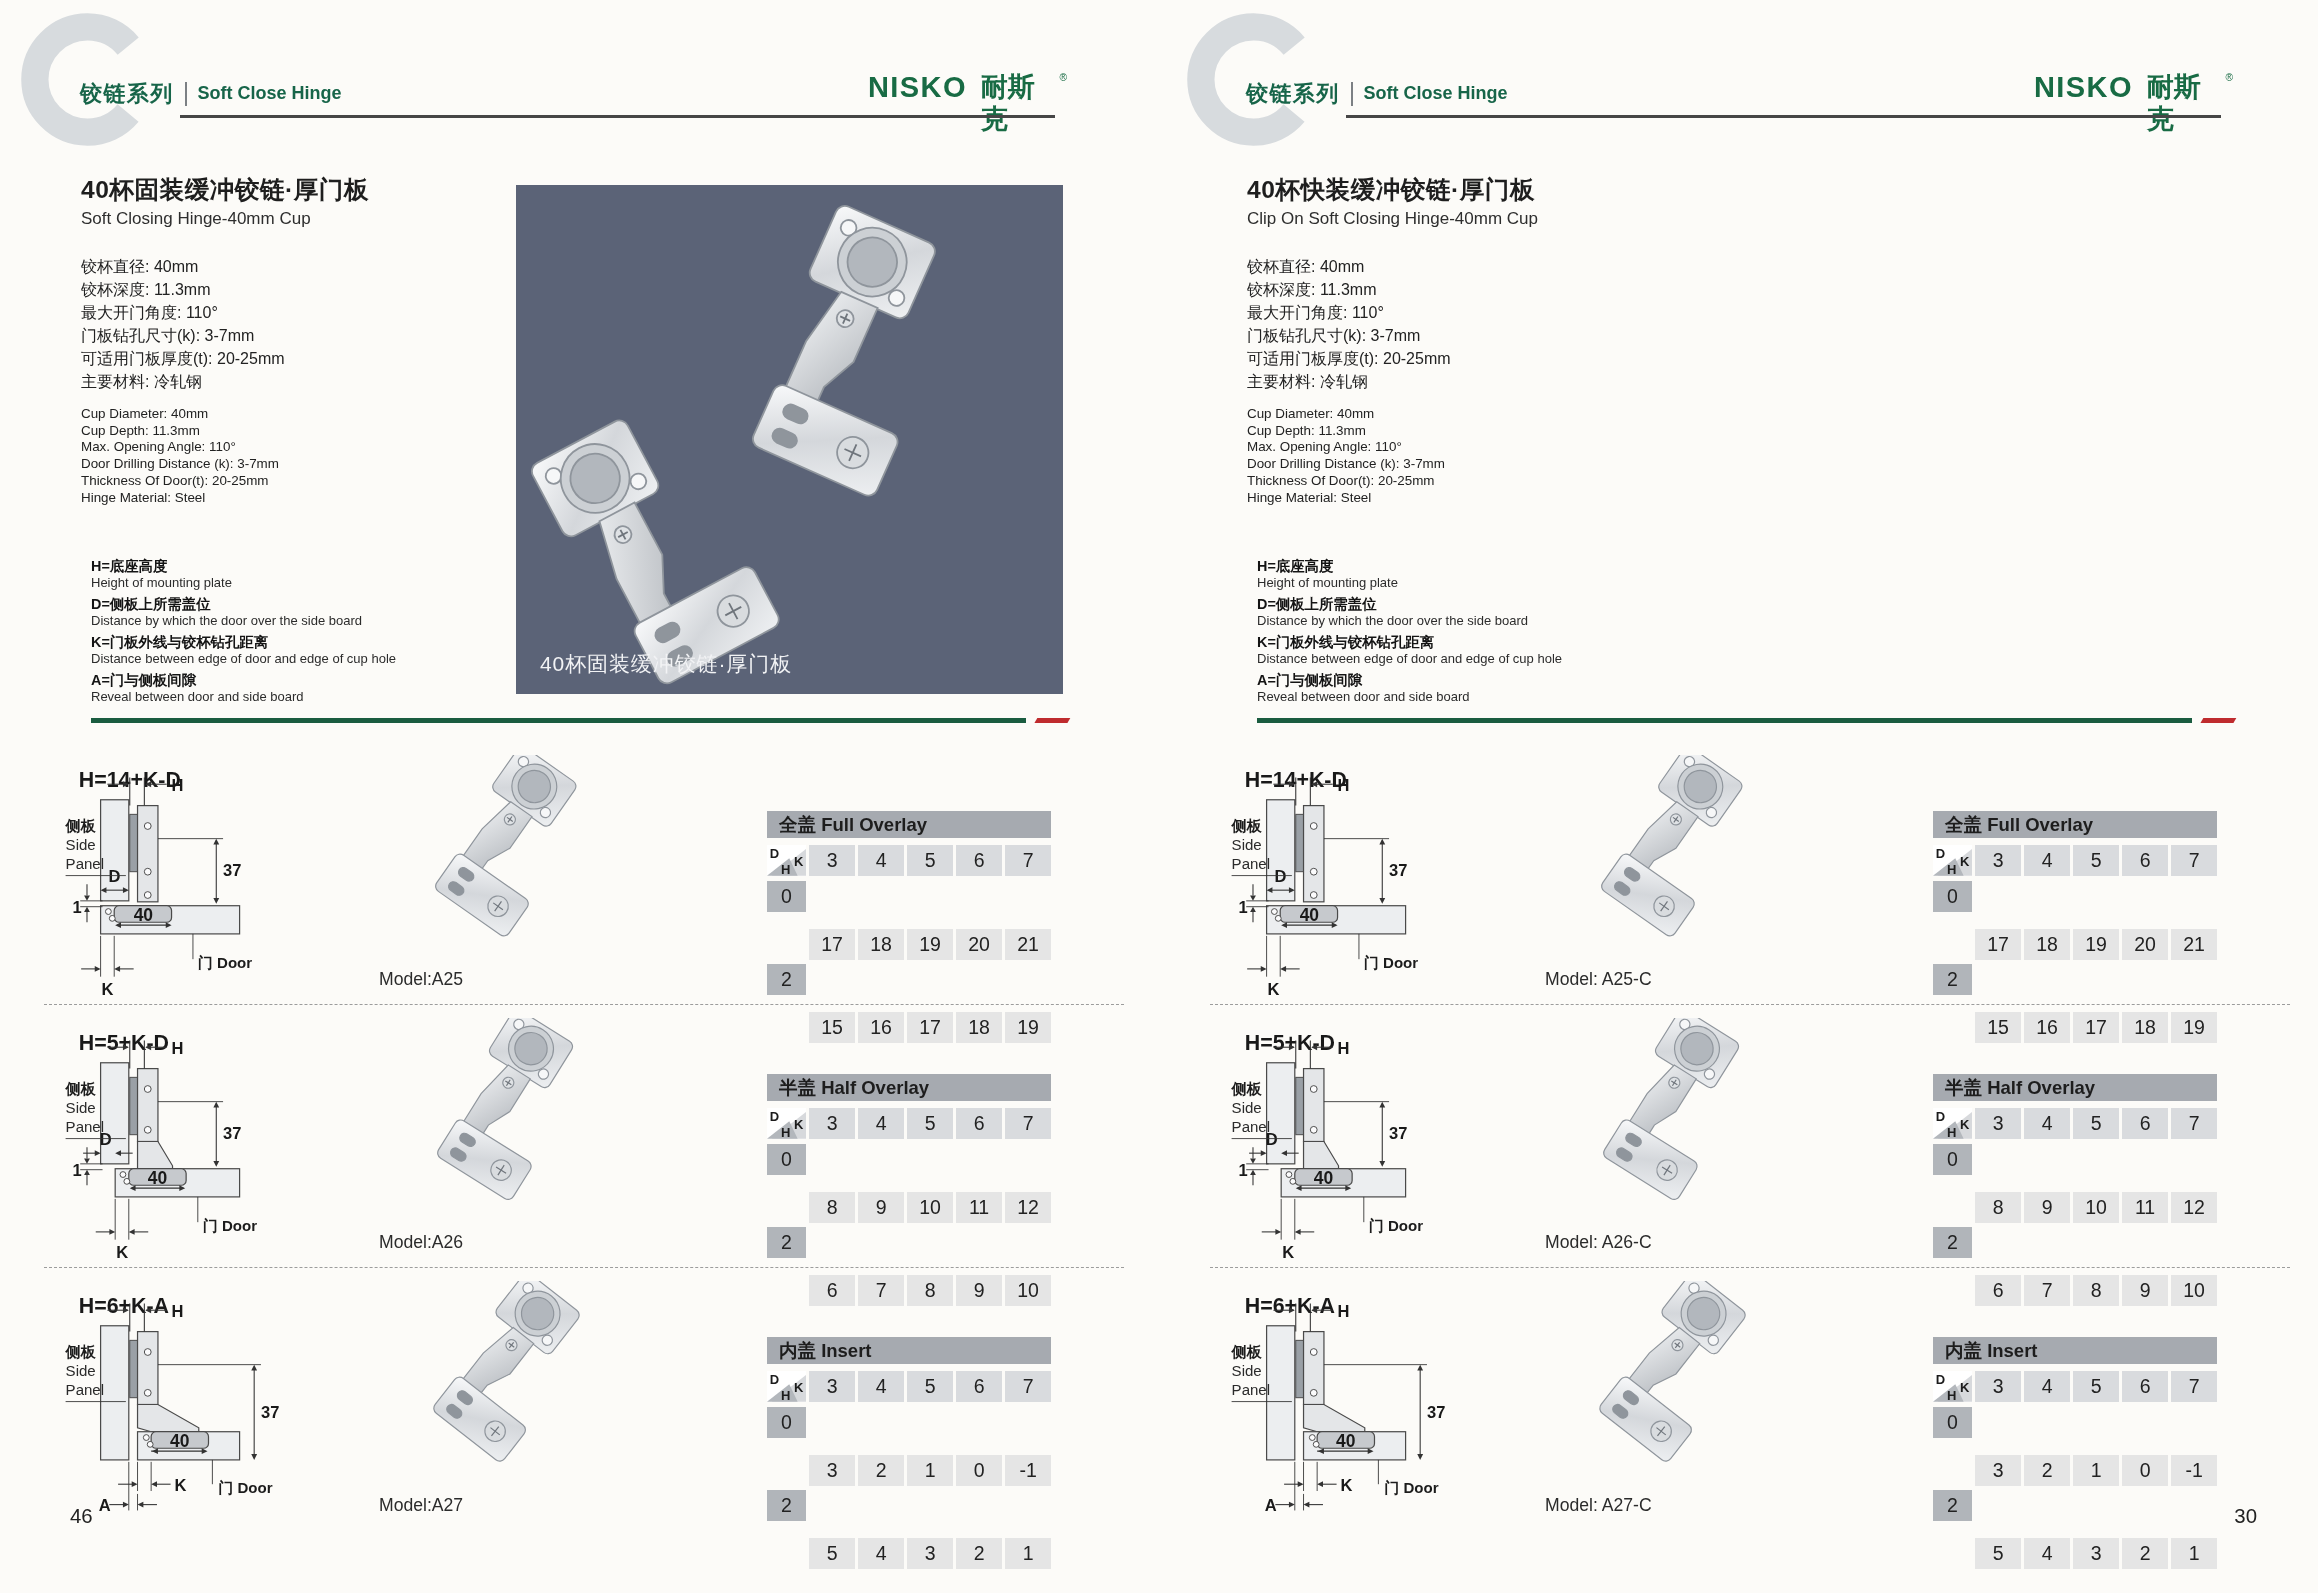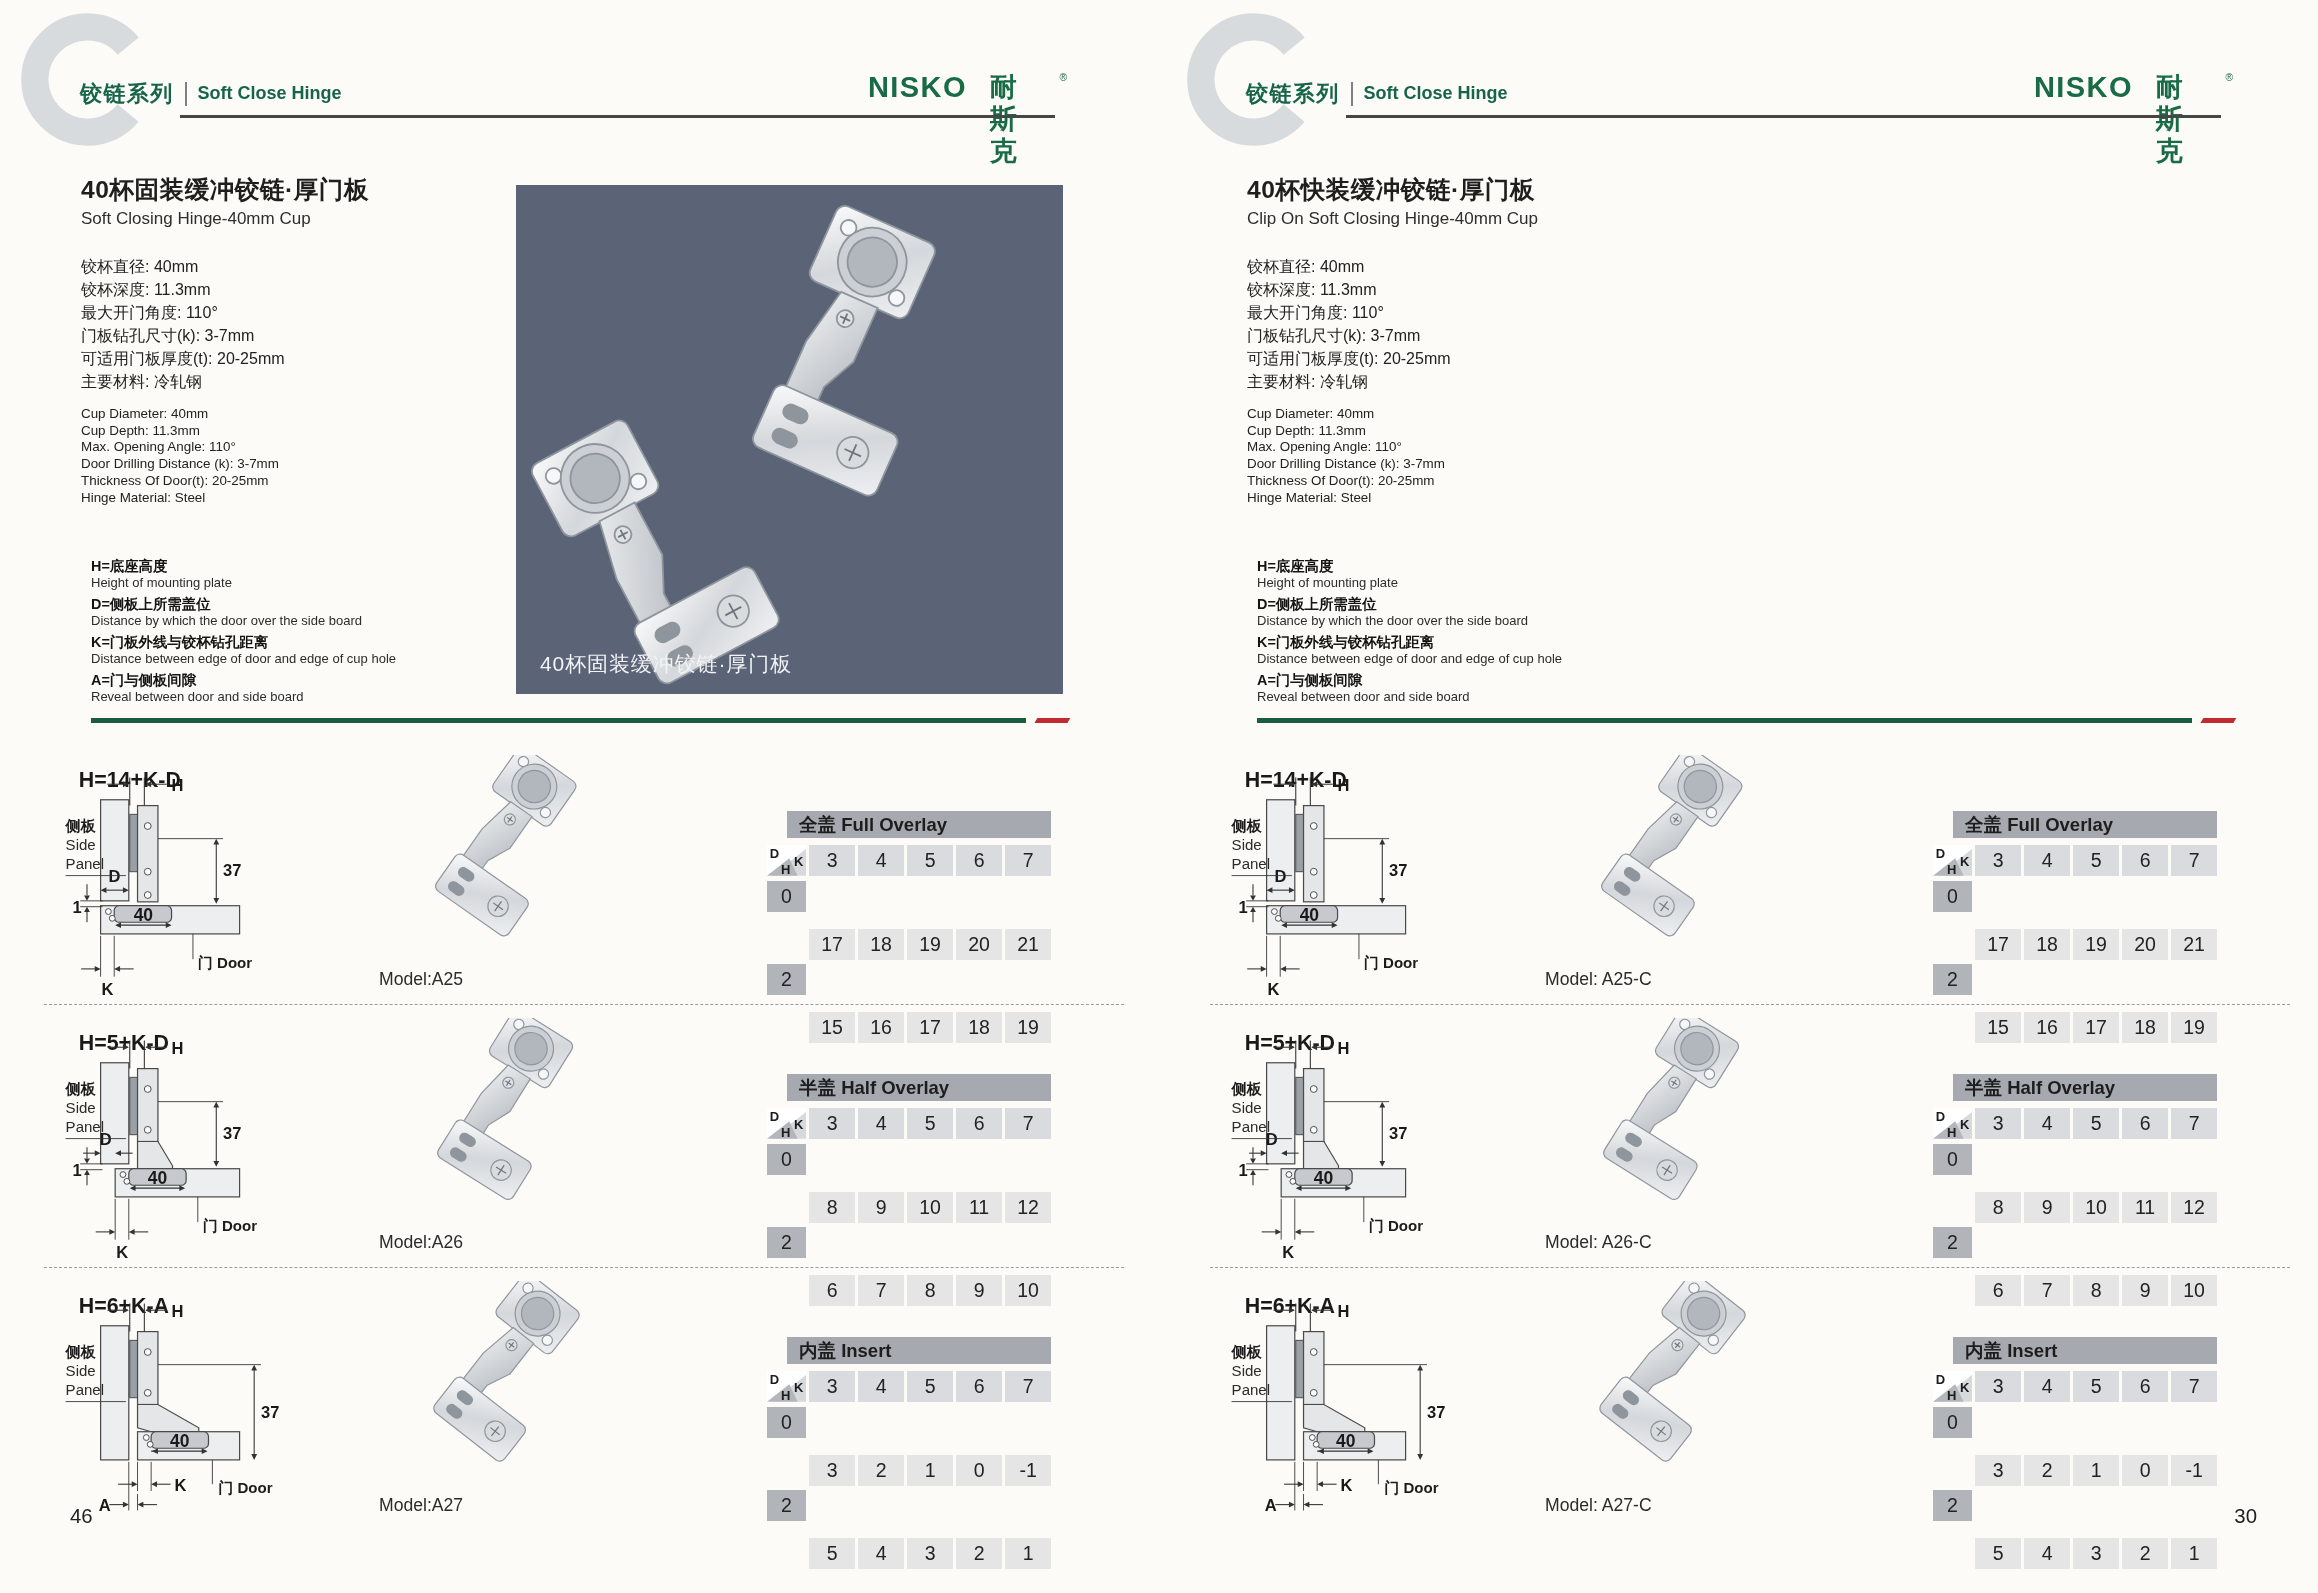--- a/index.html
+++ b/index.html
@@ -6,21 +6,21 @@
   .sheet{position:relative;width:2333px;height:1594px;background:#fcfbf8;overflow:hidden;display:flex;
          font-family:"Liberation Sans","DejaVu Sans",sans-serif;color:#232323;}
   .page{position:relative;width:1166px;height:1594px;flex:0 0 auto;}
 
   
   .c-logo{position:absolute;left:16.7px;top:9.3px;width:141px;height:141px;}
   .hdr{position:absolute;left:80px;top:77px;display:flex;align-items:center;height:33px;}
   .szh{font-size:22px;font-weight:700;color:#176549;letter-spacing:1.4px;}
   .hsep{width:1.9px;height:24px;background:#7c8084;margin:0 11px;}
   .sen{font-size:18px;font-weight:600;color:#176549;}
-  .logo{position:absolute;left:868px;top:71px;width:199px;display:flex;align-items:flex-start;justify-content:flex-end;gap:23px;}
+  .logo{position:absolute;left:868px;top:71px;width:199px;display:flex;align-items:flex-start;justify-content:flex-end;gap:14px;}
   .logo-latin{font-size:29px;font-weight:800;color:#186b44;letter-spacing:1.4px;line-height:32px;}
   .logo-zh{font-size:27px;font-weight:800;color:#186b44;line-height:32px;}
   .logo-reg{font-size:10.2px;color:#186b44;margin-top:0.9px;}
   .hline{position:absolute;left:180px;top:115px;width:875px;height:2.8px;background:#464646;}
 
   
   .t-zh{position:absolute;left:81px;top:173px;margin:0;font-size:24.6px;font-weight:700;color:#1e1e1e;letter-spacing:0.5px;}
   .t-en{position:absolute;left:81px;top:209px;font-size:17px;color:#2e2e2e;}
   .specs-zh{position:absolute;left:81px;top:255px;}
   .specs-zh div{font-size:16px;line-height:23px;color:#222;}
@@ -41,21 +41,21 @@
   .rbar{position:absolute;left:1036px;top:718px;width:33px;height:4.6px;background:#bf2b2e;transform:skewX(-30deg);}
 
   
   .sec{position:absolute;left:0;width:1166px;height:248px;}
   .s1{top:755px}.s2{top:1018px}.s3{top:1281px}
   .diag{position:absolute;left:52px;top:1.9px;width:243px;height:243px;}
   .hart{position:absolute;left:337px;top:0;width:301px;height:213px;}
   .hart svg{width:100%;height:100%;}
   .model{position:absolute;left:379px;top:214px;font-size:17.6px;color:#2b2b2b;}
   .tbl{position:absolute;left:767px;top:56px;width:284px;}
-  .tbar{height:27px;line-height:27px;background:#a6aab0;font-size:18.5px;font-weight:700;color:#1d1d1d;padding-left:12px;margin-left:20px;}
+  .tbar{height:27px;line-height:27px;background:#a6aab0;font-size:18.5px;font-weight:700;color:#1d1d1d;padding-left:12px;}
   .thead,.trow{display:flex;gap:3.2px;}
   .thead{margin-top:7.4px;}
   .trow{margin-top:4.2px;}
   .corner{width:39px;height:31px;flex:0 0 39px;background:#fff;}
   .hc{flex:1;height:31px;background:#d9dbde;display:flex;align-items:center;justify-content:center;font-size:19.5px;color:#222;}
   .rl{flex:0 0 39px;width:39px;height:31px;background:#b1b5ba;display:flex;align-items:center;justify-content:center;font-size:19.5px;color:#222;}
   .dc{flex:1;height:31px;background:#e5e5e5;display:flex;align-items:center;justify-content:center;font-size:19.5px;color:#222;margin-top:48px;}
   .ct{font-size:28px;font-weight:700;fill:#1c1c1c;font-family:inherit;}
 
   .dash{position:absolute;left:44px;width:1080px;border-top:1.4px dashed #9c9c9c;}

